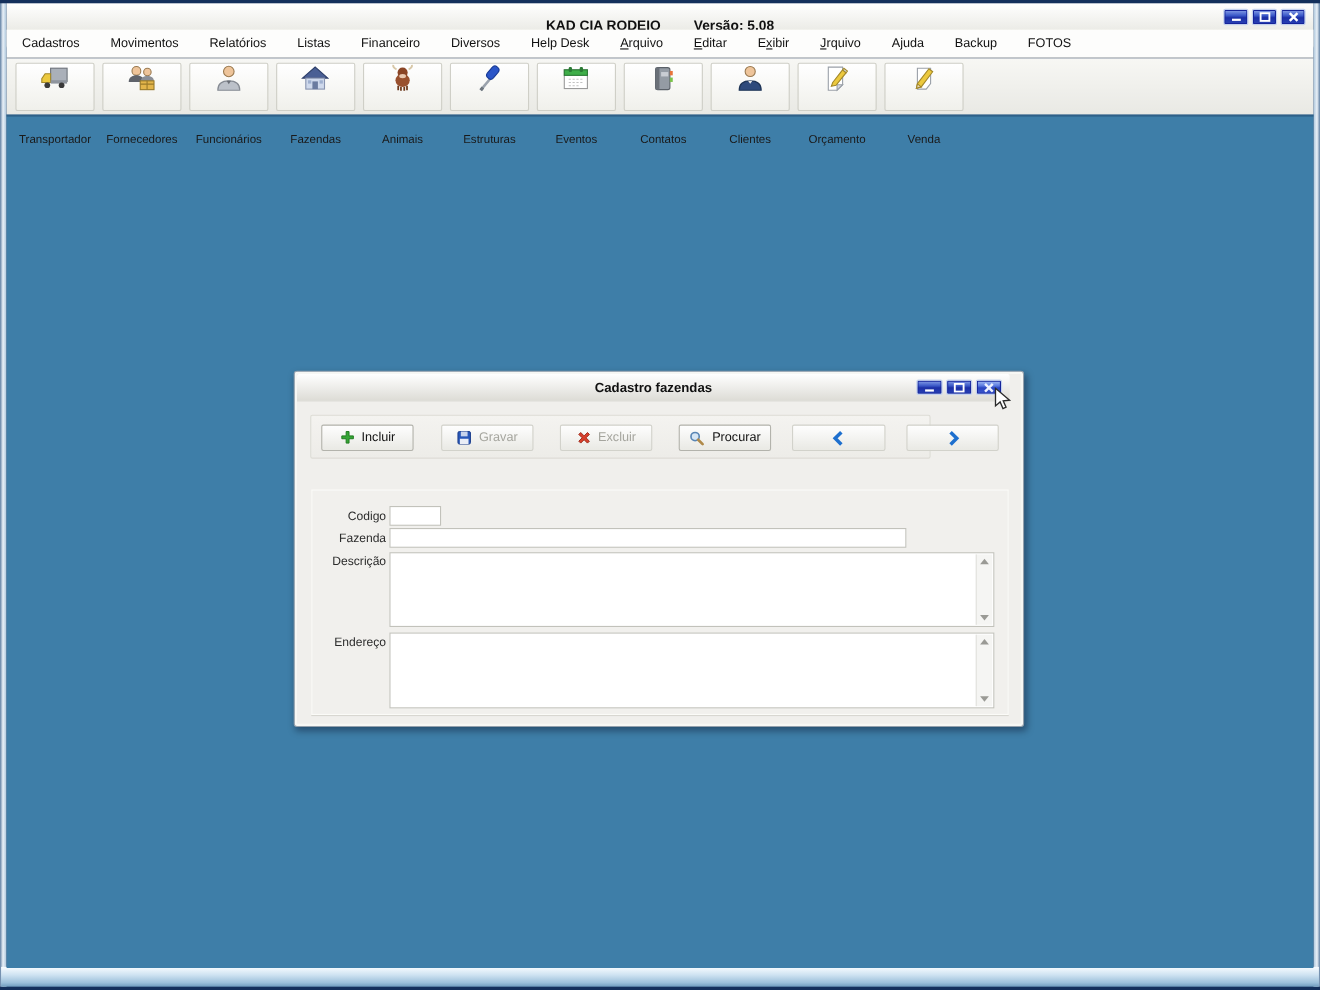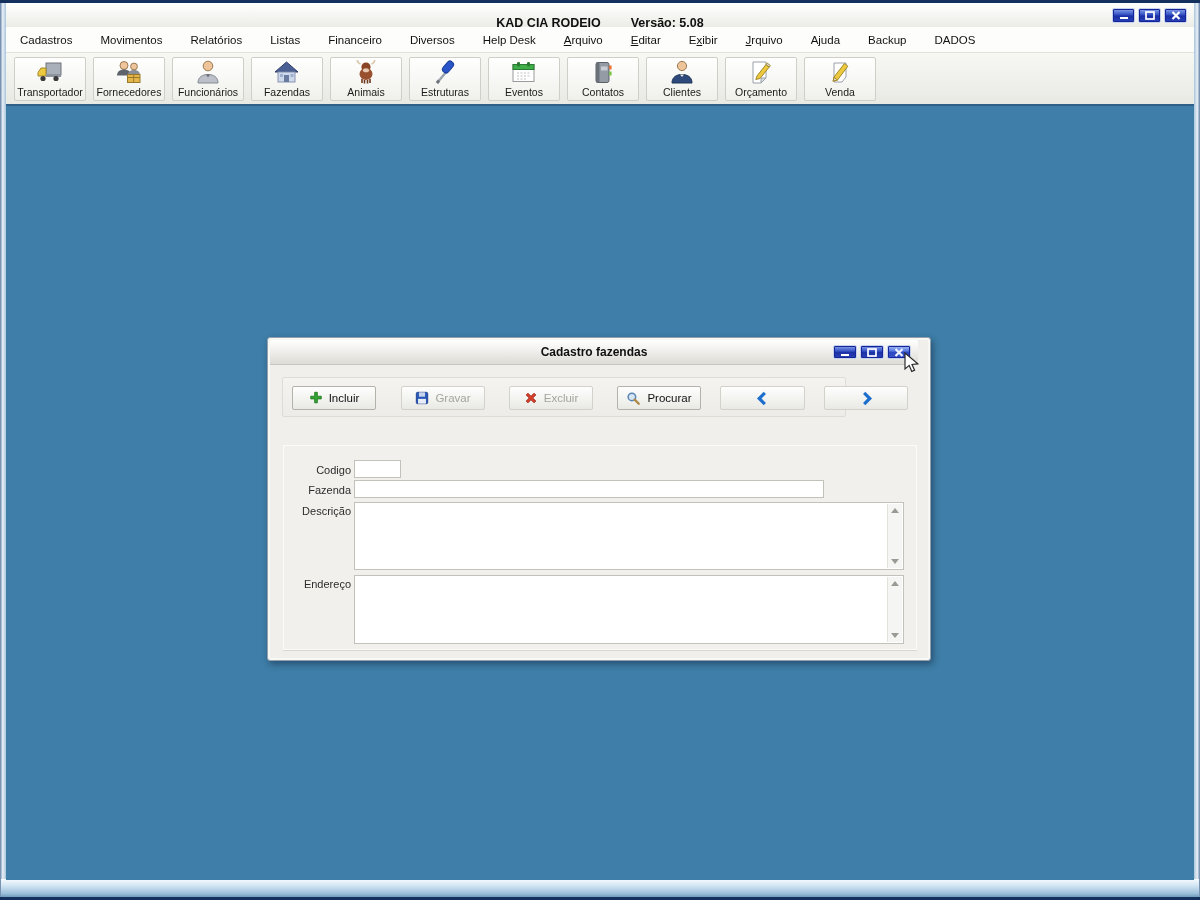--- a/index.html
+++ b/index.html
@@ -32,21 +32,21 @@
              display:flex; align-items:center; padding-left:9px; gap:18px; z-index:2;}
   .menu-item { font-size:11.5px; color:#111; padding:3px 5px; white-space:nowrap; cursor:default; }
   .menu-item .u { text-decoration:underline; }
 
   
   .toolbar { position:absolute; left:6px; right:6px; top:52px; height:52px;
              background:linear-gradient(#f7f7f4,#e9e9e4); border-top:1px solid #e2e2dc;
              display:flex; align-items:center; padding-left:8px; gap:7px; z-index:2;}
   .tool-btn { width:72px; height:44px; border:1px solid #cfcfc7; border-radius:2px;
               background:linear-gradient(#ffffff,#f0f0eb); display:flex; flex-direction:column;
-              align-items:center; justify-content:flex-end; padding-bottom:2px; cursor:default;}
+              align-items:center; padding-bottom:2px; cursor:default;gap:36px;}
   .tool-btn svg { flex:0 0 auto; margin-bottom:1px; }
   .tool-label { font-size:10.5px; color:#1a1a1a; white-space:nowrap; line-height:11px; }
 
   
   .client { position:absolute; left:6px; right:6px; top:104px; height:776px;
             background:var(--client-bg,#3e7ea8); border-top:2px solid #2e6089; z-index:1;}
 
   
   .dialog { position:absolute; left:267px; top:337px; width:664px; height:324px;
             background:#f0efec; border:1px solid #93a0ad; border-radius:3px;
@@ -135,21 +135,21 @@
   <div class="menu-item"><span>Listas</span></div>
   <div class="menu-item"><span>Financeiro</span></div>
   <div class="menu-item"><span>Diversos</span></div>
   <div class="menu-item"><span>Help Desk</span></div>
   <div class="menu-item"><span></span><span class="u">A</span><span>rquivo</span></div>
   <div class="menu-item"><span></span><span class="u">E</span><span>ditar</span></div>
   <div class="menu-item"><span>E</span><span class="u">x</span><span>ibir</span></div>
   <div class="menu-item"><span></span><span class="u">J</span><span>rquivo</span></div>
   <div class="menu-item"><span>Ajuda</span></div>
   <div class="menu-item"><span>Backup</span></div>
-  <div class="menu-item"><span>DADOS</span></div>
+  <div class="menu-item"><span>FOTOS</span></div>
 </div>
 
 <div class="toolbar">
   <div class="tool-btn">
     <svg width="30" height="27" viewBox="0 0 30 27">
       <rect x="11" y="4" width="15" height="12" fill="#aab0b9" stroke="#6e737b"></rect>
       <path d="M11 9H6l-3 4.5V17h8z" fill="#ecc93e" stroke="#a3882a"></path>
       <rect x="11" y="15" width="15" height="3" fill="#8e949d"></rect>
       <circle cx="8" cy="19.5" r="2.6" fill="#3a3a3a"></circle>
         <circle cx="21" cy="19.5" r="2.6" fill="#3a3a3a"></circle>

